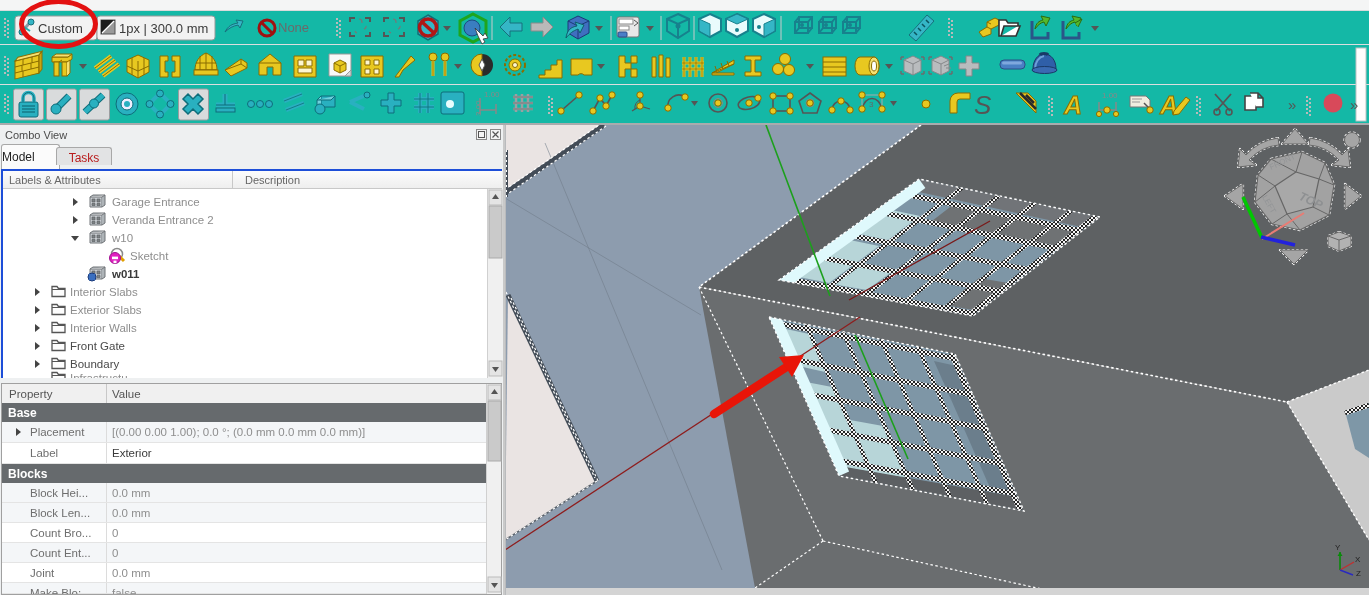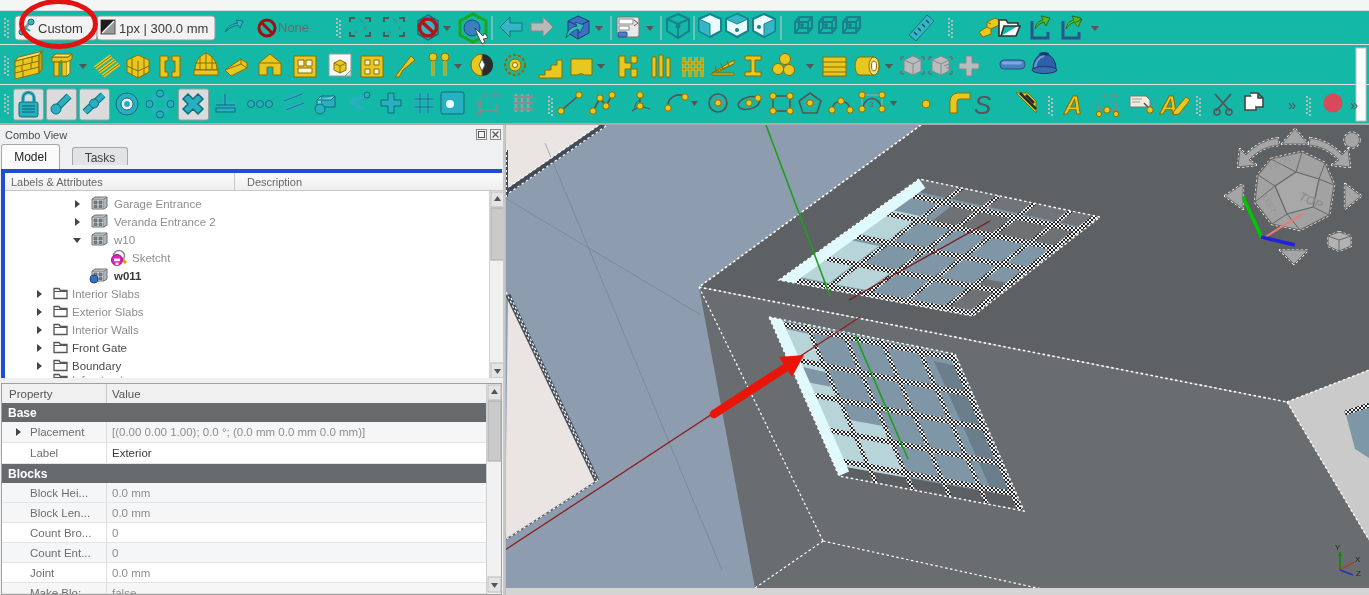--- a/index.html
+++ b/index.html
@@ -578,23 +578,23 @@
     </svg>
 </div>
 <div class="abs" style="left:0;top:125px;width:503px;height:470px;background:#eef0f1">
 <div class="abs" style="left:5px;top:4px;font-size:11px;color:#4a4a4a">Combo View</div>
 <svg class="abs" style="left:476px;top:4px" width="26" height="12">
       <rect x="0.5" y="0.5" width="10" height="10" fill="#f4f4f4" stroke="#888"></rect>
       <rect x="2.5" y="2.5" width="6" height="6" fill="none" stroke="#555"></rect>
       <rect x="14.5" y="0.5" width="10" height="10" fill="#f4f4f4" stroke="#888"></rect>
       <path d="M16.5 2.5 l6 6 M22.5 2.5 l-6 6" stroke="#555" stroke-width="1.2"></path>
     </svg>
-<div class="abs" style="left:1px;top:19px;width:59px;height:25px;background:#fbfbfb;border:1px solid #a8a8a8;border-bottom:none;border-radius:3px 3px 0 0;text-align:center;font-size:12px;color:#222;line-height:24px">Model</div>
-<div class="abs" style="left:72px;top:22px;width:56px;height:18px;background:#e2e3e4;border:1px solid #a8a8a8;border-bottom:none;border-radius:3px 3px 0 0;text-align:center;font-size:12px;color:#404040;line-height:21px">Tasks</div>
-<div class="abs" style="left:1px;top:44px;width:501px;height:266px;background:#fff;border:4px solid #1d4ed8">
+<div class="abs" style="left:1px;top:19px;width:59px;height:25px;background:#fbfbfb;border:1px solid #a8a8a8;border-bottom:none;border-radius:3px 3px 0 0;font-size:12px;color:#222;line-height:24px">Model</div>
+<div class="abs" style="left:56px;top:22px;width:56px;height:18px;background:#e2e3e4;border:1px solid #a8a8a8;border-bottom:none;border-radius:3px 3px 0 0;text-align:center;font-size:12px;color:#b91c1c;line-height:21px">Tasks</div>
+<div class="abs" style="left:1px;top:44px;width:501px;height:266px;background:#fff;border:2px solid #1d4ed8">
 <div class="abs" style="left:0;top:0;width:499px;height:18px;background:linear-gradient(#fcfcfc,#eeeeee);border-bottom:1px solid #c8c8c8;font-size:11px;color:#666">
         <span style="position:absolute;left:6px;top:3px">Labels &amp; Attributes</span>
         <span style="position:absolute;left:242px;top:3px">Description</span>
         <span style="position:absolute;left:229px;top:0;width:1px;height:18px;background:#c8c8c8"></span>
       </div>
 <svg class="abs" style="left:0;top:18px" width="484" height="189" viewBox="0 0 484 189">
         <path d="M70 9 L75 13 L70 17 Z" fill="#444"></path>
         <g transform="translate(86,5)">
           <path d="M1 3 H13 V13 H1 Z" fill="#c8cdd1" stroke="#707478"></path>
           <path d="M13 3 L16 1 V11 L13 13 M1 3 L4 1 H16" fill="#aeb4b8" stroke="#707478"></path>

